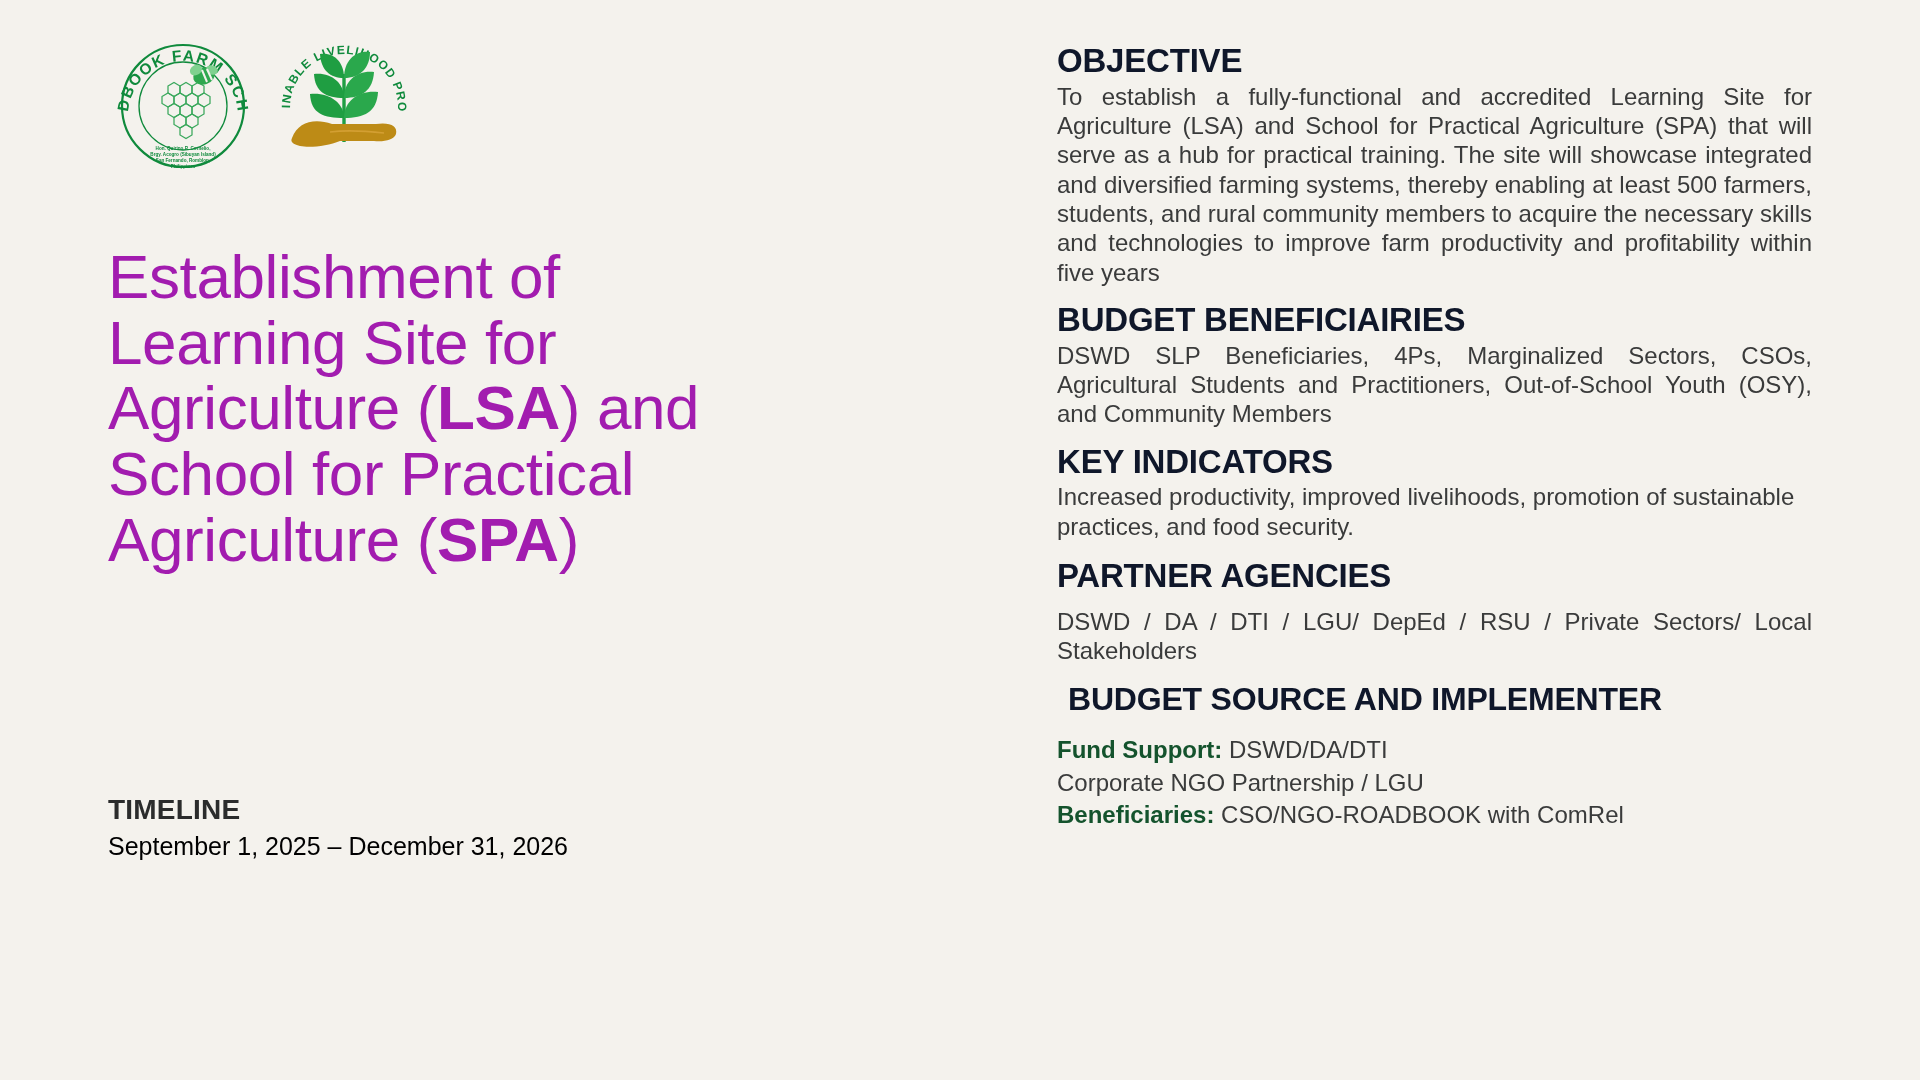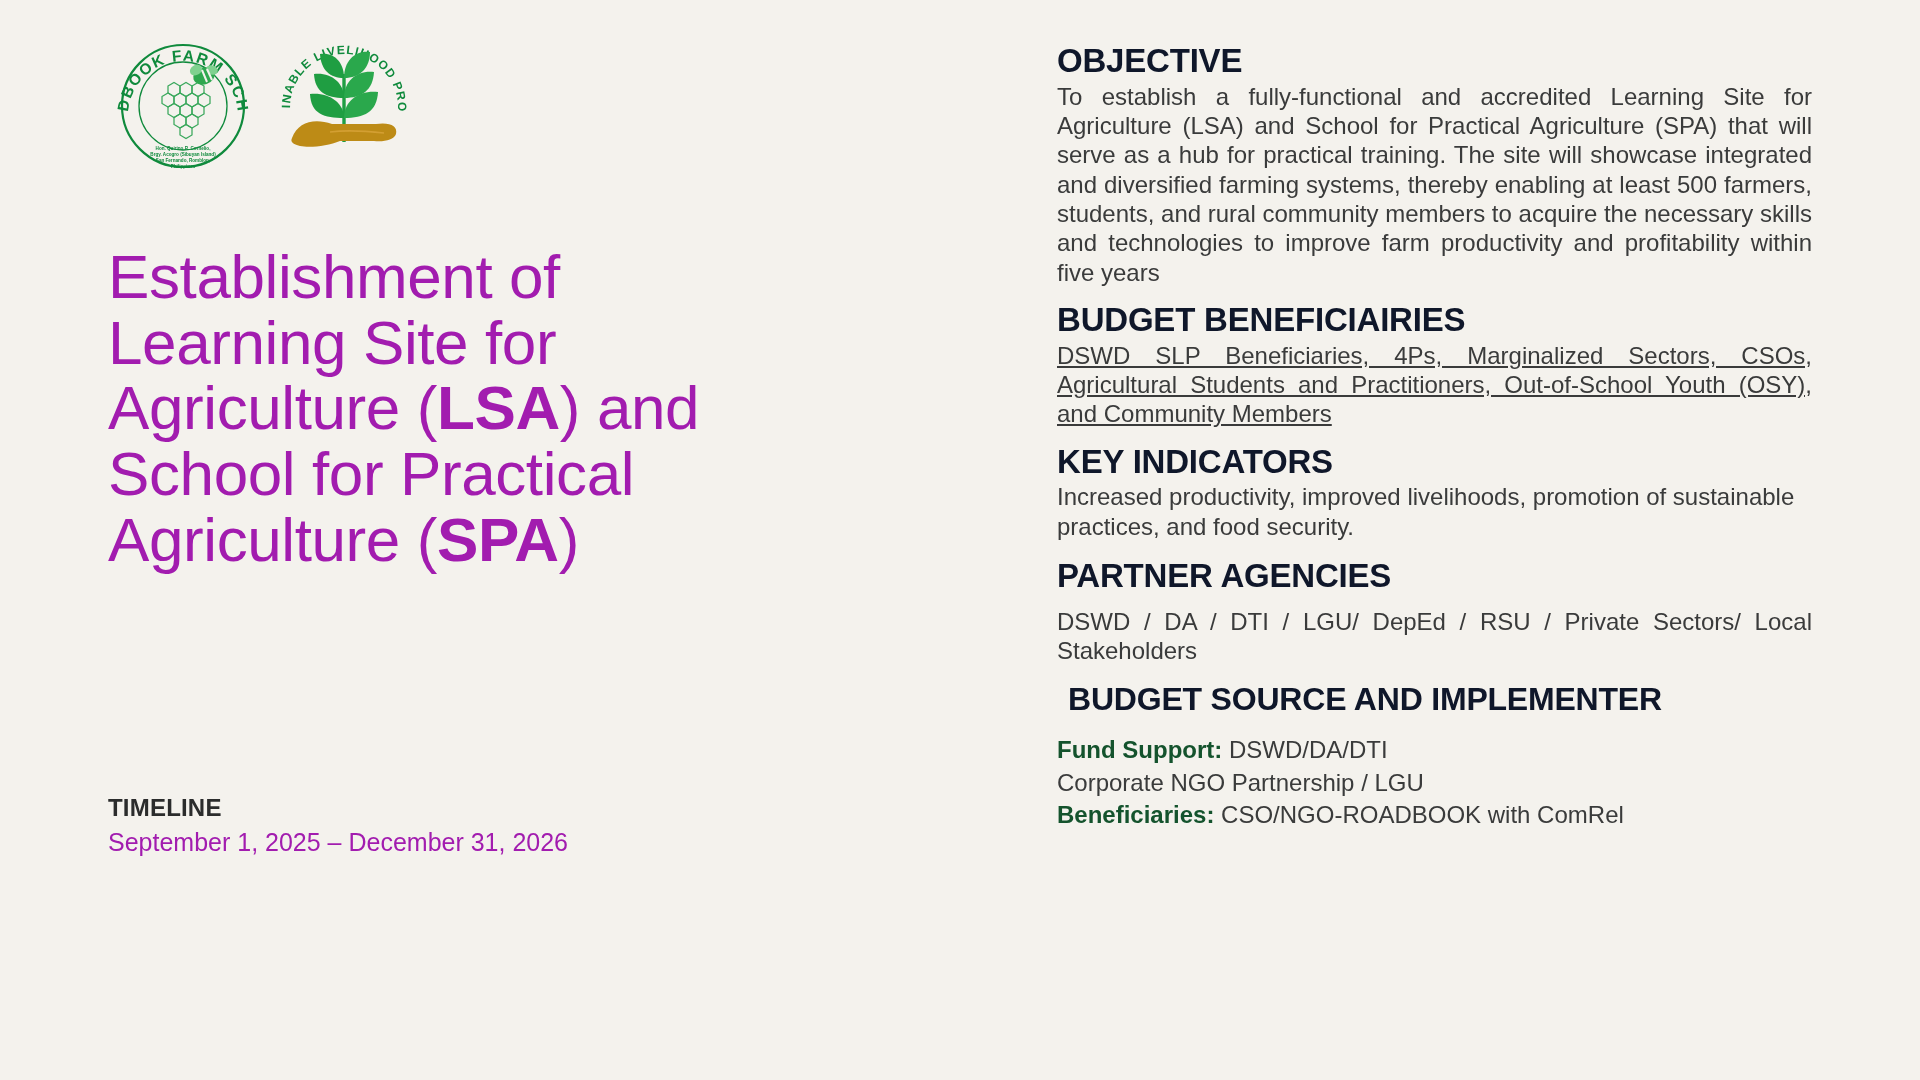--- a/index.html
+++ b/index.html
@@ -55,30 +55,30 @@
   }
   #poster-title .strong { font-weight: 700; }
 
   #timeline-block {
     position: absolute;
     left: 0;
     top: 760px;
     width: 640px;
   }
   #timeline-heading {
-    font-size: 24px;
+    font-size: 28px;
     font-weight: 700;
     letter-spacing: 0.2px;
     color: #2b2c2c;
     margin: 0 0 6px 0;
   }
   #timeline-dates {
     font-size: 25px;
     font-weight: 400;
-    color: #a21caf;
+    color: #000000;
     margin: 0;
   }
 
   
   #right-column {
     position: absolute;
     left: 1057px;
     top: 42px;
     width: 755px;
   }
@@ -99,21 +99,21 @@
     font-size: 24px;
     line-height: 1.22;
     font-weight: 400;
     color: #3a3b3b;
     margin: 0 0 12px 0;
     text-align: justify;
   }
   .section-body.no-justify { text-align: left; }
 
   #objective-body { margin-bottom: 14px; }
-  #beneficiaries-body { margin-bottom: 14px; text-decoration: underline; }
+  #beneficiaries-body { margin-bottom: 14px; }
   #indicators-body { margin-bottom: 16px; }
   #partners-body { margin-top: 12px; margin-bottom: 16px; }
 
   #budget-body { margin-top: 16px; text-align: left; line-height: 1.35; }
   #budget-body b { font-weight: 700; color: #14532d; }
 </style>
 </head>
 <body>
 
 <div id="poster">

